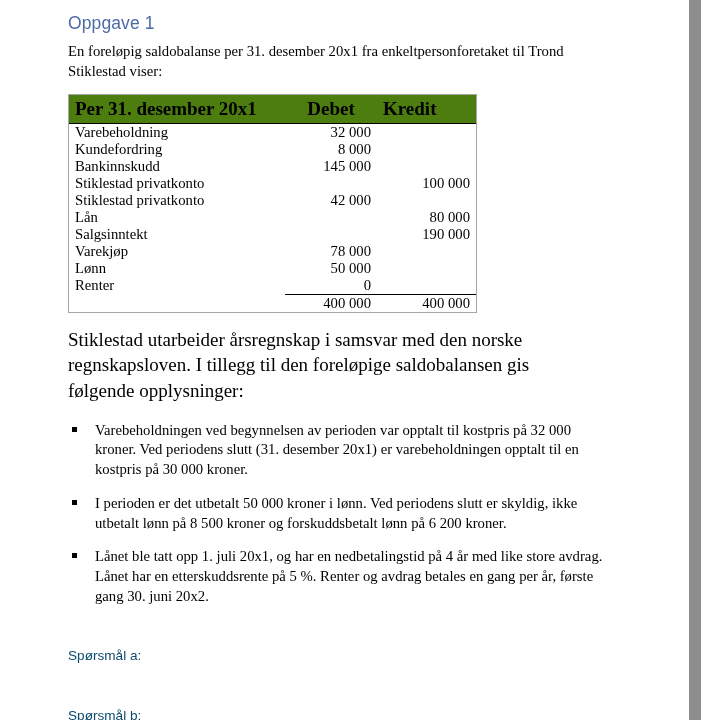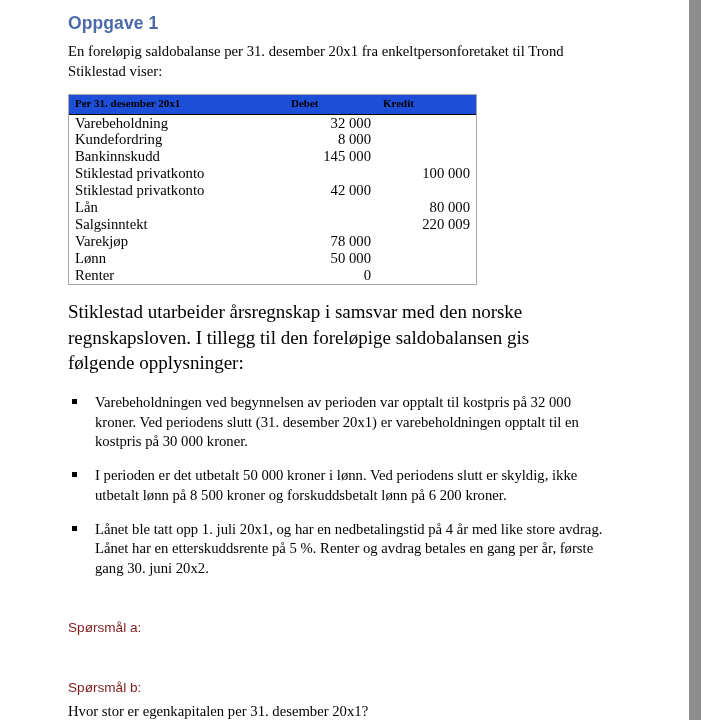--- a/index.html
+++ b/index.html
@@ -37,21 +37,21 @@
   .content {
     position: absolute;
     left: 68px;
     top: 0;
     width: 540px;
   }
 
   .doc-title {
     font-family: "Liberation Sans", "DejaVu Sans", sans-serif;
     font-size: 17.5px;
-    font-weight: 700;
+    font-weight: 400;
     color: #4a6ba8;
     margin: 0;
     padding-top: 13px;
     line-height: 1.2;
     letter-spacing: 0.1px;
   }
 
   .intro-para {
     font-size: 14.7px;
     line-height: 1.33;
@@ -71,30 +71,30 @@
     border-collapse: collapse;
     width: 100%;
     table-layout: fixed;
     font-size: 14.7px;
   }
   table.balance col.c-name  { width: 216px; }
   table.balance col.c-debet { width: 92px; }
   table.balance col.c-kred  { width: 99px; }
 
   table.balance thead th {
-    background: #1d4ed8;
+    background: #4d7c0f;
     font-weight: bold;
-    font-size: 11px;
+    font-size: 19px;
     padding: 2px 6px 3px 6px;
     border-bottom: 1px solid #000000;
     line-height: 1.22;
     font-family: "Liberation Serif", "DejaVu Serif", serif;
   }
   th.h-name { text-align: left; padding-left: 9px; }
-  th.h-debet { text-align: left; padding-right: 4px; }
+  th.h-debet { text-align: center; padding-right: 4px; }
   th.h-kredit { text-align: left; padding-right: 6px; }
 
   table.balance tbody td {
     padding: 0px 6px 0px 6px;
     line-height: 1.155;
     height: 16.4px;
     vertical-align: top;
   }
   td.t-name { text-align: left; padding-left: 9px; white-space: nowrap; }
   td.t-debet { text-align: right; padding-right: 4px; white-space: nowrap; }
@@ -134,21 +134,21 @@
     left: 4px;
     top: 6px;
     width: 5px;
     height: 5px;
     background: #000000;
   }
 
   .q-head {
     font-family: "Liberation Sans", "DejaVu Sans", sans-serif;
     font-size: 13.6px;
-    color: #7f1d1d;
+    color: #0c4a6e;
     margin: 0;
     line-height: 1.2;
   }
   .q-head.first { margin-top: 41px; }
   .q-head.second { margin-top: 44px; }
   .q-text {
     font-size: 14.7px;
     line-height: 1.3;
     margin: 5px 0 0 0;
   }
@@ -204,36 +204,41 @@
             <td class="t-kredit"></td>
           </tr>
           <tr>
             <td class="t-name">Lån</td>
             <td class="t-debet"></td>
             <td class="t-kredit">80 000</td>
           </tr>
           <tr>
             <td class="t-name">Salgsinntekt</td>
             <td class="t-debet"></td>
-            <td class="t-kredit">220 009</td>
+            <td class="t-kredit">190 000</td>
           </tr>
           <tr>
             <td class="t-name">Varekjøp</td>
             <td class="t-debet">78 000</td>
             <td class="t-kredit"></td>
           </tr>
           <tr>
             <td class="t-name">Lønn</td>
             <td class="t-debet">50 000</td>
             <td class="t-kredit"></td>
           </tr>
           <tr>
             <td class="t-name">Renter</td>
             <td class="t-debet">0</td>
             <td class="t-kredit"></td>
+          </tr>
+          <tr class="totals">
+            <td class="t-name"></td>
+            <td class="t-debet">400 000</td>
+            <td class="t-kredit">400 000</td>
           </tr>
         </tbody>
       </table>
     </div>
 
     <p class="body-para">Stiklestad utarbeider årsregnskap i samsvar med den norske regnskapsloven. I tillegg til den foreløpige saldobalansen gis følgende opplysninger:</p>
 
     <ul class="notes">
       <li>
         <span class="sq"></span>

